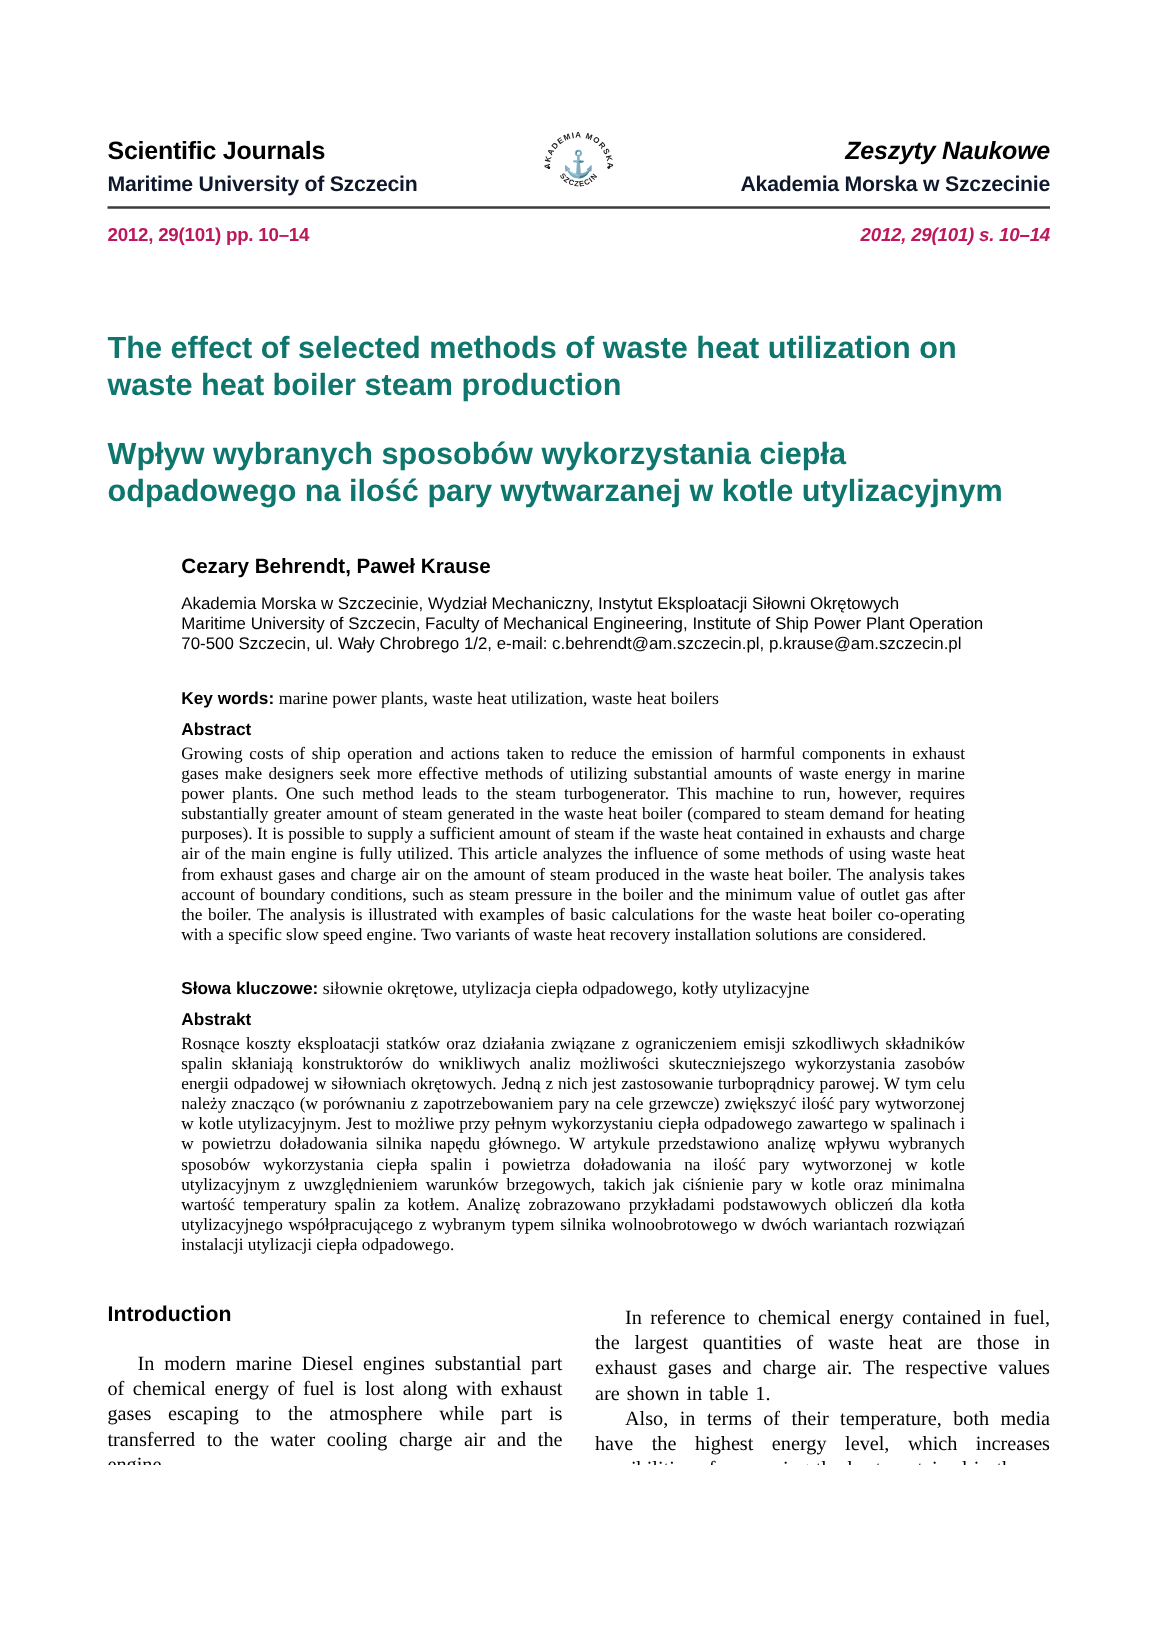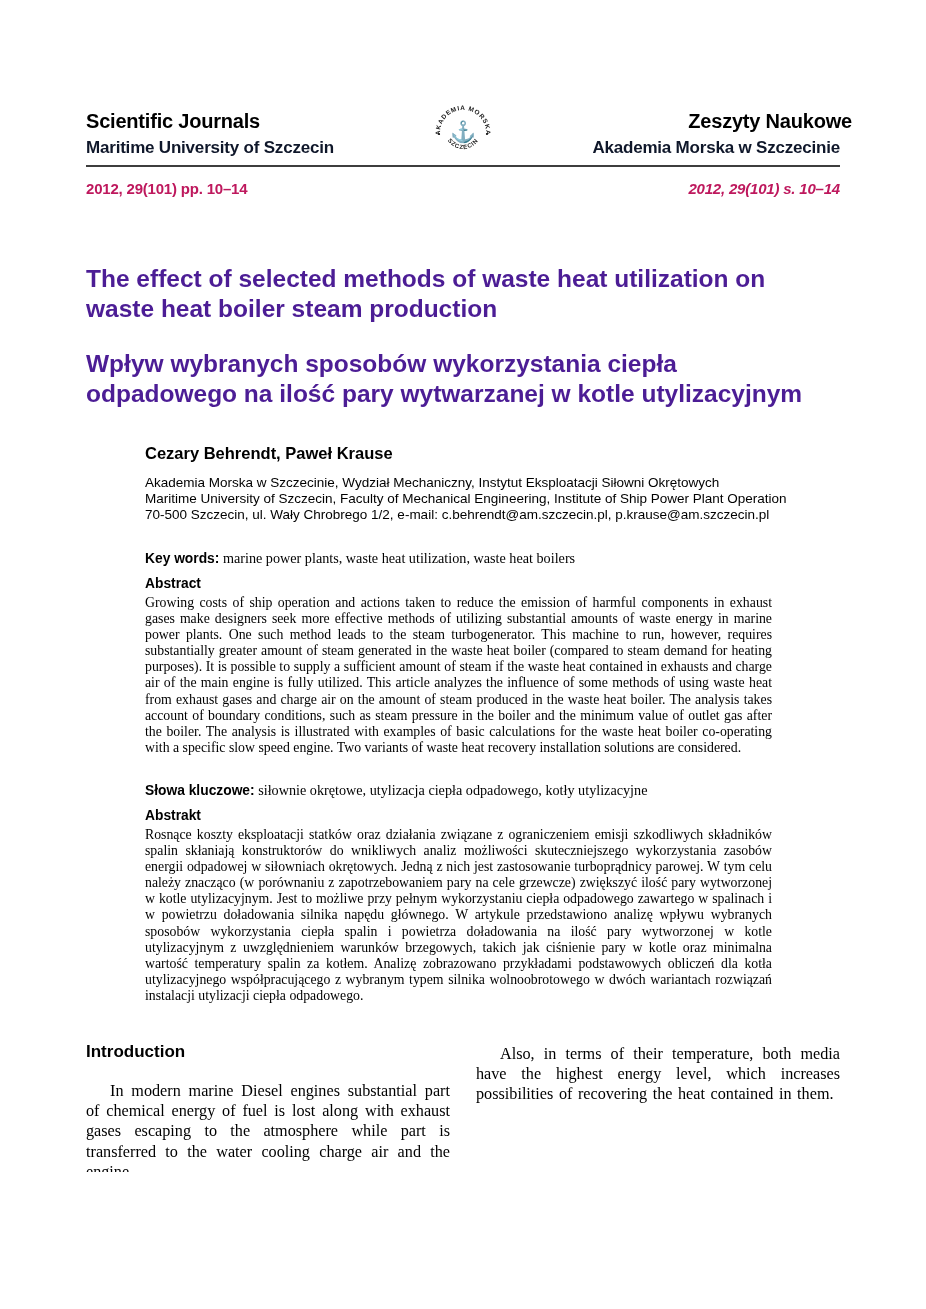--- a/index.html
+++ b/index.html
@@ -15,37 +15,37 @@
   .hdr-title{
     position:absolute;top:110px;
     font-size:20px;font-weight:bold;letter-spacing:-0.2px;color:#000;
   }
   .hdr-sub{
     position:absolute;top:138px;
     font-size:17px;font-weight:bold;letter-spacing:-0.2px;color:#0f172a;
   }
   .hdr-left-title{left:86px;}
   .hdr-left-sub{left:86px;}
-  .hdr-right-title{right:74px;}
+  .hdr-right-title{right:86px;font-style:italic;}
   .hdr-right-sub{right:86px;text-align:right;}
   .hdr-logo{
     position:absolute;left:433px;top:101px;width:60px;height:60px;
   }
   .hdr-rule{
     position:absolute;left:86px;right:86px;top:165px;height:2px;background:#3d3d3d;
   }
   .issue{
     position:absolute;top:180px;font-size:15px;font-weight:bold;letter-spacing:-0.2px;color:#be185d;
   }
   .issue-left{left:86px;}
   .issue-right{right:86px;text-align:center;font-style:italic;}
   
   .doc-title{
     position:absolute;left:86px;width:746px;
-    font-size:24.5px;line-height:29.5px;font-weight:bold;color:#4c1d95;
+    font-size:24.5px;line-height:29.5px;font-weight:bold;color:#0f766e;
   }
   .doc-title-en{top:264px;}
   .doc-title-pl{top:349px;}
   
   .authors{
     position:absolute;left:145px;top:444px;
     font-size:16.5px;font-weight:bold;
   }
   .affiliation{
     position:absolute;left:145px;top:475px;width:660px;
@@ -154,19 +154,20 @@
   <div class="abs-label abs-label-pl">Abstrakt</div>
   <div class="abs-text abs-text-pl">Rosnące koszty eksploatacji statków oraz działania związane z ograniczeniem emisji szkodliwych składników spalin skłaniają konstruktorów do wnikliwych analiz możliwości skuteczniejszego wykorzystania zasobów energii odpadowej w siłowniach okrętowych. Jedną z nich jest zastosowanie turboprądnicy parowej. W tym celu należy znacząco (w porównaniu z zapotrzebowaniem pary na cele grzewcze) zwiększyć ilość pary wytworzonej w kotle utylizacyjnym. Jest to możliwe przy pełnym wykorzystaniu ciepła odpadowego zawartego w spalinach i w powietrzu doładowania silnika napędu głównego. W artykule przedstawiono analizę wpływu wybranych sposobów wykorzystania ciepła spalin i powietrza doładowania na ilość pary wytworzonej w kotle utylizacyjnym z uwzględnieniem warunków brzegowych, takich jak ciśnienie pary w kotle oraz minimalna wartość temperatury spalin za kotłem. Analizę zobrazowano przykładami podstawowych obliczeń dla kotła utylizacyjnego współpracującego z wybranym typem silnika wolnoobrotowego w dwóch wariantach rozwiązań instalacji utylizacji ciepła odpadowego.</div>
 
   <div class="section-heading">Introduction</div>
 
   <div class="col col-left">
     <p>In modern marine Diesel engines substantial part of chemical energy of fuel is lost along with exhaust gases escaping to the atmosphere while part is transferred to the water cooling charge air and the engine.</p>
   </div>
 
   <div class="col col-right">
+    <p>In reference to chemical energy contained in fuel, the largest quantities of waste heat are those in exhaust gases and charge air. The respective values are shown in table 1.</p>
     <p>Also, in terms of their temperature, both media have the highest energy level, which increases possibilities of recovering the heat contained in them.</p>
   </div>
 
   <div class="footer-page">10</div>
   <div class="footer-ref">Scientific Journals 29(101)</div>
 
 </div>
 
 </body></html>

